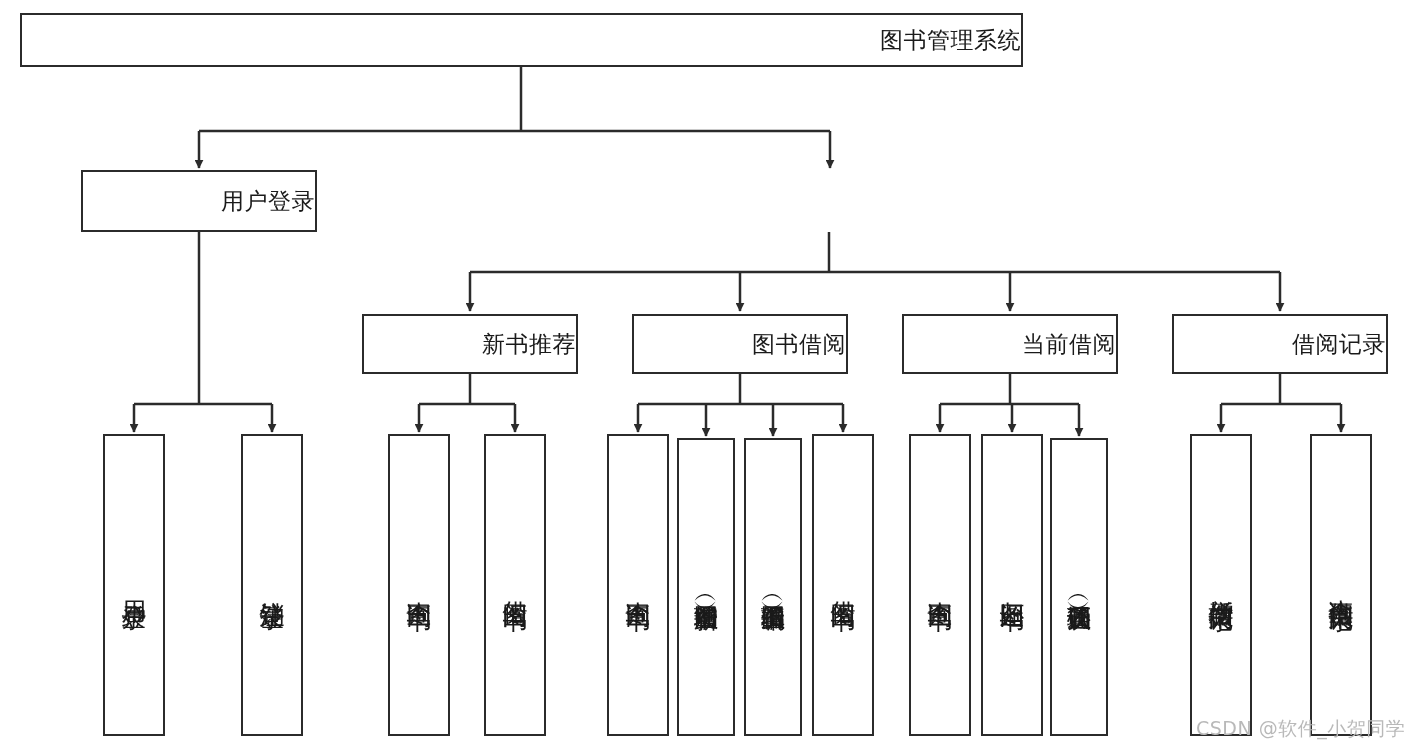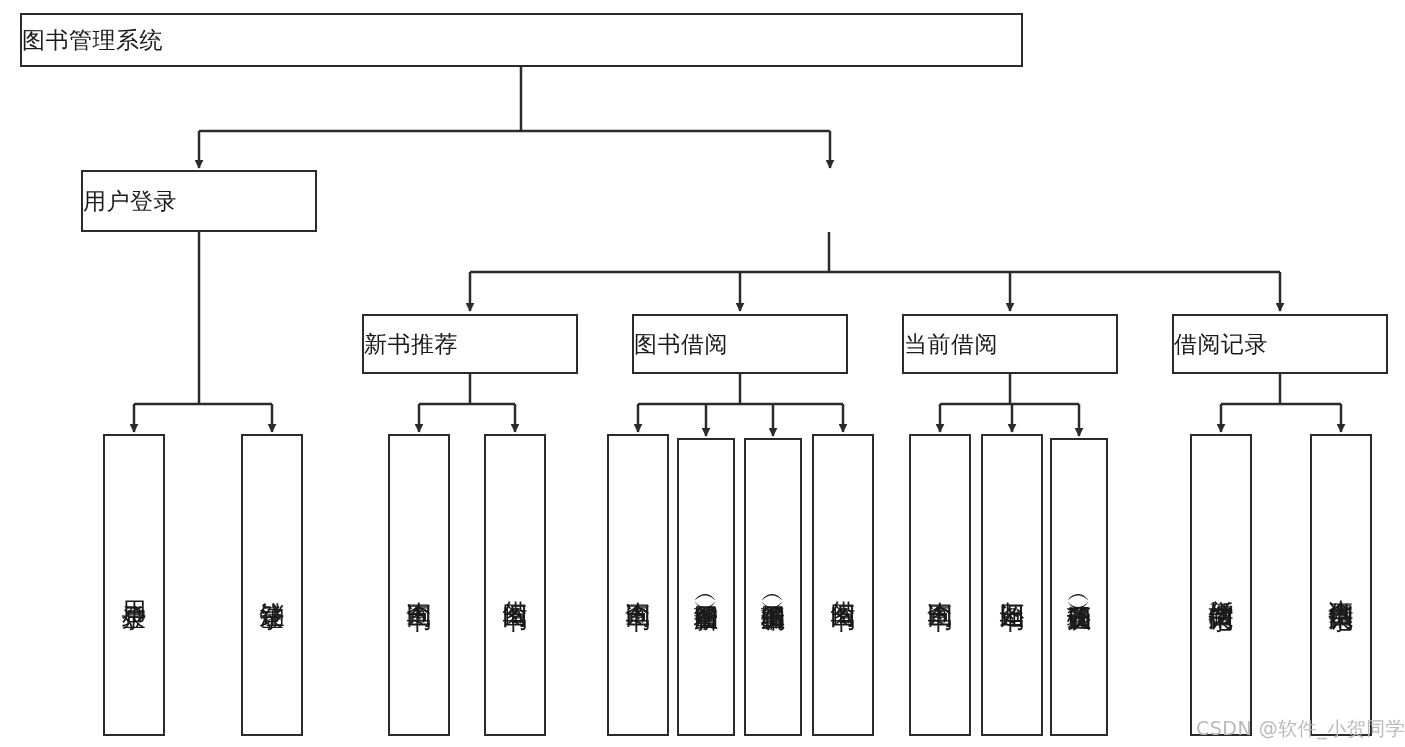--- a/index.html
+++ b/index.html
@@ -28,21 +28,21 @@
     width: 1405px;
     height: 747px;
   }
   .node-box {
     position: absolute;
     box-sizing: border-box;
     border: 2.5px solid #2b2b2b;
     background: #ffffff;
     display: flex;
     align-items: center;
-    justify-content: flex-start;
+    justify-content: flex-end;
     color: #1a1a1a;
   }
   .node-label {
     display: block;
     text-align: center;
     line-height: 1.08;
     letter-spacing: 0.5px;
     color: #1a1a1a;
     white-space: nowrap;
   }

